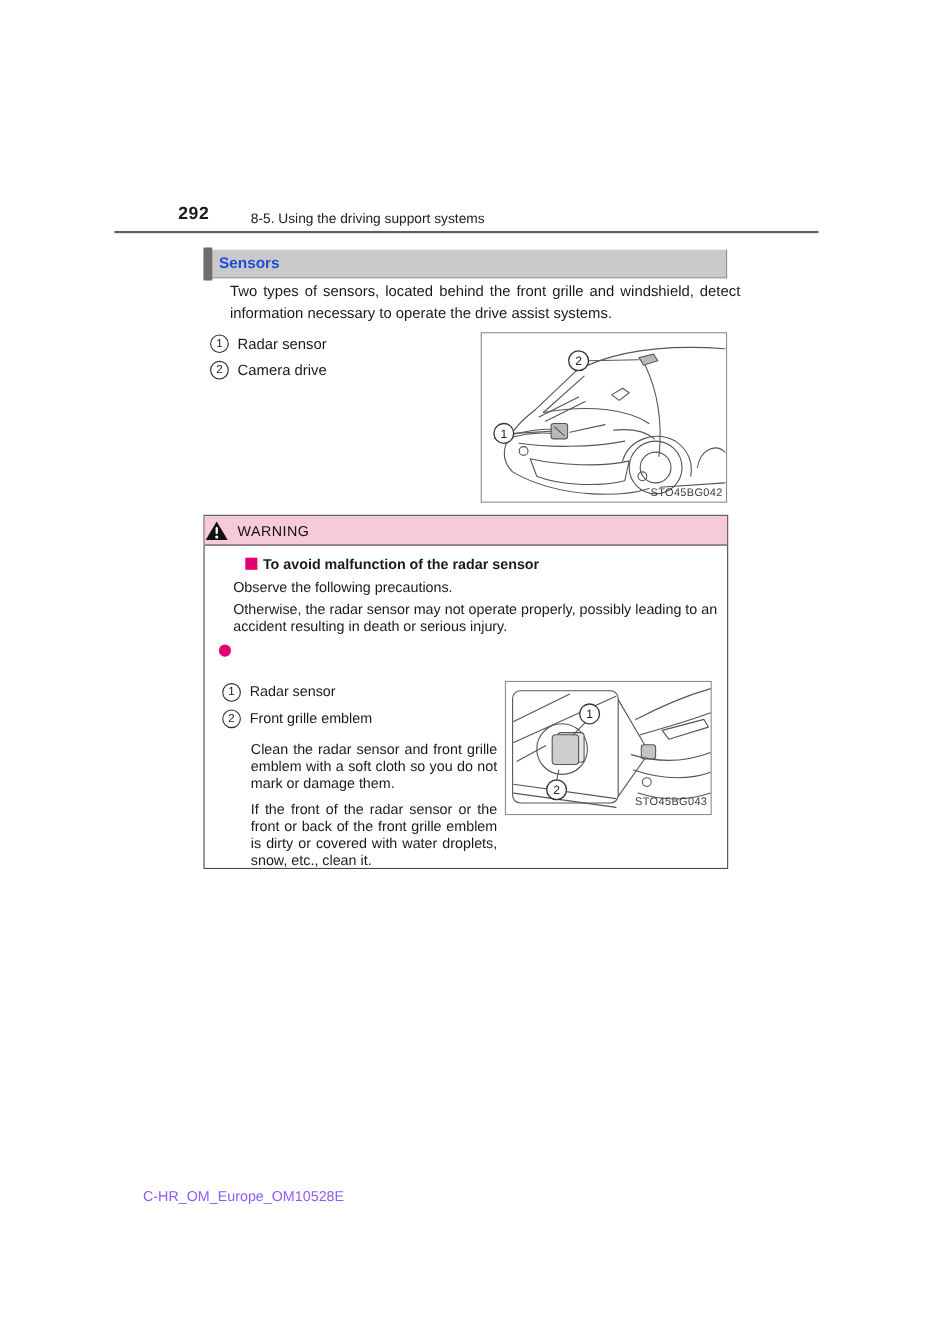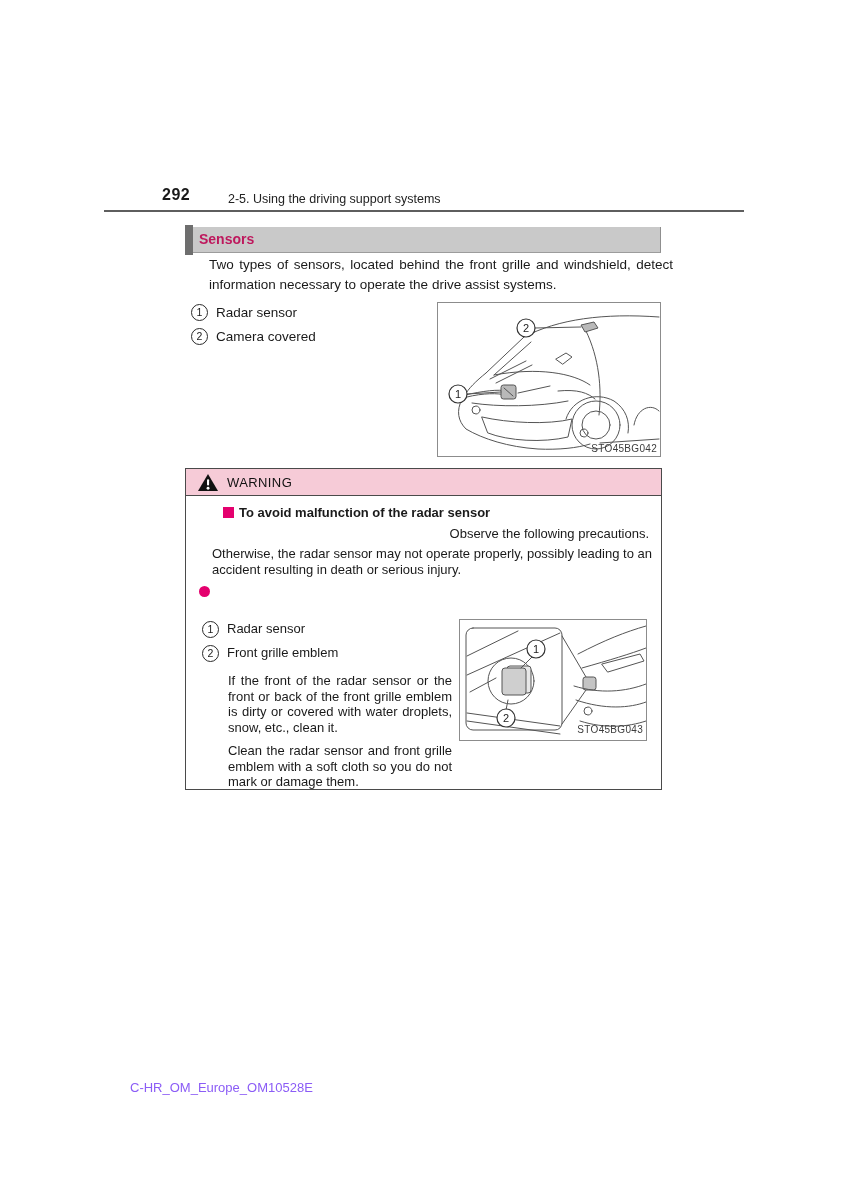--- a/index.html
+++ b/index.html
@@ -9,21 +9,21 @@
     -webkit-font-smoothing:antialiased;
   }
   
   .page-num{position:absolute;left:162px;top:186px;font-size:16px;font-weight:bold;letter-spacing:.5px;}
   .chapter{position:absolute;left:228px;top:192px;font-size:12.5px;color:#222;}
   .header-rule{position:absolute;left:104px;top:210px;width:640px;height:2px;background:#5e5e5e;}
   
   .section-bar{position:absolute;left:185px;top:227px;width:476px;height:26px;background:#c9c9c9;
     border-right:1px solid #8f8f8f;border-bottom:1px solid #9c9c9c;box-sizing:border-box;}
   .section-accent{position:absolute;left:0;top:-2px;width:8px;height:30px;background:#6e6e6e;}
-  .section-title{position:absolute;left:14px;top:4px;font-size:14px;font-weight:bold;color:#be185d;}
+  .section-title{position:absolute;left:14px;top:4px;font-size:14px;font-weight:bold;color:#1d4ed8;}
   
   .intro{position:absolute;left:209px;top:255px;width:464px;margin:0;
     font-size:13.5px;line-height:20px;text-align:justify;}
   
   .legend{position:absolute;left:191px;top:300px;}
   .legend-item{display:flex;align-items:center;height:24px;font-size:13.5px;}
   .cnum{display:inline-flex;width:15px;height:15px;border:1.2px solid #2a2a2a;border-radius:50%;
     align-items:center;justify-content:center;font-size:10.5px;line-height:1;margin-right:8px;flex:none;
     background:#fff;}
   
@@ -31,63 +31,63 @@
   .fig1{left:437px;top:302px;width:224px;height:155px;}
   .figcode{position:absolute;right:3px;bottom:2px;font-size:10px;color:#3c3c3c;letter-spacing:.3px;}
   .fig svg{display:block;}
   .line{fill:none;stroke:#555;stroke-width:1;stroke-linecap:round;stroke-linejoin:round;}
   .callout{fill:#fff;stroke:#333;stroke-width:1.2;}
   .callout-num{font-family:"Liberation Sans",sans-serif;font-size:11px;fill:#222;text-anchor:middle;}
   
   .warning{position:absolute;left:185px;top:468px;width:477px;height:322px;
     border:1px solid #4a4a4a;box-sizing:border-box;background:#fff;}
   .warn-header{height:27px;background:#f6cbd7;border-bottom:1px solid #4a4a4a;
-    display:flex;align-items:center;padding-left:11px;box-sizing:border-box;}
+    display:flex;align-items:center;padding-left:0;box-sizing:border-box;}
   .warn-title{font-size:13px;margin-left:8px;letter-spacing:.4px;color:#111;}
   .warn-body{position:relative;height:293px;font-size:13px;line-height:16px;}
   .warn-heading{margin:9px 10px 0 10px;display:flex;padding-left:27px;}
   .sq-bullet{width:11px;height:11px;background:#e4006e;margin:2px 5px 0 0;flex:none;}
   .warn-heading b{font-size:13px;}
-  .warn-p1{margin:5px 12px 0 26px;text-align:right;}
+  .warn-p1{margin:5px 12px 0 26px;}
   .warn-p2{margin:4px 9px 0 26px;text-align:justify;}
   .warn-bullet{margin:6px 12px 0 13px;display:flex;}
   .dot-bullet{width:11px;height:11px;border-radius:50%;background:#e4006e;margin:2px 3px 0 0;flex:none;}
   .warn-cols{position:absolute;left:0;top:112px;width:100%;}
   .warn-legend{margin-left:16px;}
   .warn-legend .legend-item{height:24px;font-size:13px;}
   .warn-detail{width:224px;margin:8px 0 0 42px;text-align:justify;font-size:13px;line-height:15.5px;}
   .fig2{left:273px;top:2px;width:188px;height:122px;}
   p{margin:0;}
   
   .footer{position:absolute;left:130px;top:1080px;font-size:13px;color:#8b5cf6;}
 </style>
 </head>
 <body>
 
 <div>
 
   <span class="page-num">292</span>
-  <span class="chapter">2-5. Using the driving support systems</span>
+  <span class="chapter">8-5. Using the driving support systems</span>
   <div class="header-rule"></div>
 
   <div class="section-bar">
     <span class="section-accent"></span>
     <span class="section-title">Sensors</span>
   </div>
 
   <p class="intro">Two types of sensors, located behind the front grille and windshield, detect information necessary to operate the drive assist systems.</p>
 
   <div class="legend">
     <div class="legend-item">
       <span class="cnum">1</span>
       <span>Radar sensor</span>
     </div>
     <div class="legend-item">
       <span class="cnum">2</span>
-      <span>Camera covered</span>
+      <span>Camera drive</span>
     </div>
   </div>
 
   <figure class="fig fig1" style="margin:0;">
     <svg width="222" height="153" viewBox="0 0 222 153">
 
       <path class="line" d="M86,34 C120,16 166,10 221,14"></path>
       <path class="line" d="M148,28 C161,55 164,85 161,112"></path>
       <path class="line" d="M196,122 C199,105 213,100 221,108"></path>
       <path class="line" d="M162,140 L221,136"></path>
@@ -157,22 +157,22 @@
         <div class="warn-legend">
           <div class="legend-item">
             <span class="cnum">1</span>
             <span>Radar sensor</span>
           </div>
           <div class="legend-item">
             <span class="cnum">2</span>
             <span>Front grille emblem</span>
           </div>
         </div>
+        <p class="warn-detail">Clean the radar sensor and front grille emblem with a soft cloth so you do not mark or damage them.</p>
         <p class="warn-detail">If the front of the radar sensor or the front or back of the front grille emblem is dirty or covered with water droplets, snow, etc., clean it.</p>
-        <p class="warn-detail">Clean the radar sensor and front grille emblem with a soft cloth so you do not mark or damage them.</p>
 
         <figure class="fig fig2" style="margin:0;">
           <svg width="186" height="120" viewBox="0 0 186 120">
 
             <rect x="6" y="8" width="96" height="102" rx="7" class="line" stroke="#444"></rect>
             <path class="line" d="M7,36 L58,11"></path>
             <path class="line" d="M7,55 L100,13"></path>
             <path class="line" d="M10,72 L36,58"></path>
             <circle class="line" cx="51" cy="61" r="23"></circle>
             <rect x="47" y="46" width="24" height="27" rx="3" fill="#e8e8e8" stroke="#555"></rect>

